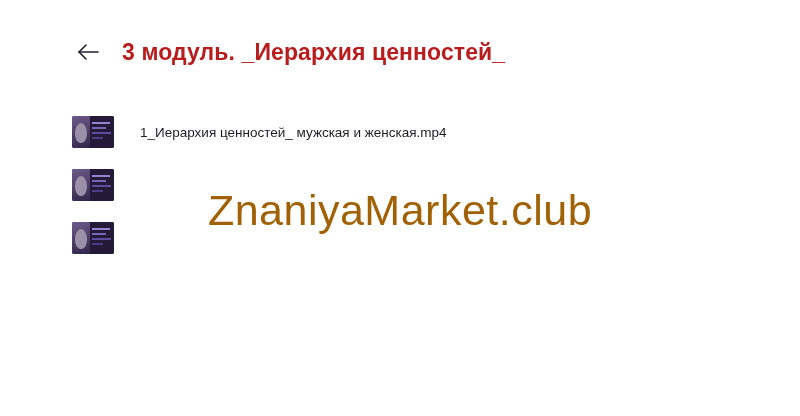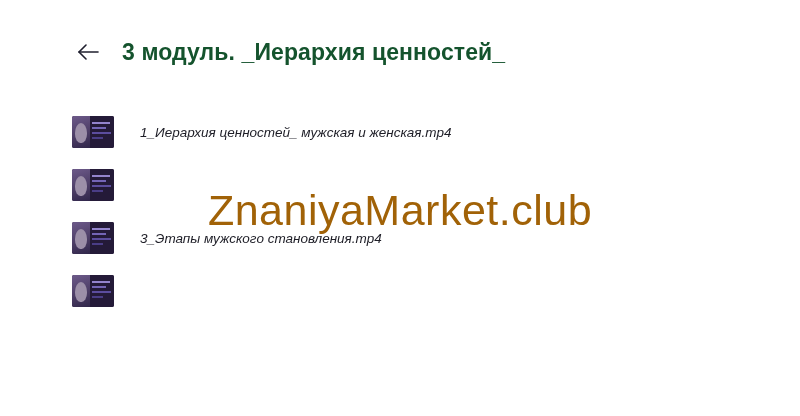--- a/index.html
+++ b/index.html
@@ -43,21 +43,21 @@
     border: none;
     padding: 0;
   }
   .back-button svg {
     display: block;
   }
   .page-title {
     margin-left: 14px;
     font-size: 23px;
     font-weight: bold;
-    color: #14532d;
+    color: #b91c1c;
     letter-spacing: 0.1px;
     white-space: nowrap;
   }
   
   .watermark {
     position: absolute;
     top: 186px;
     left: 0;
     width: 800px;
     text-align: center;
@@ -122,21 +122,20 @@
   }
   .thumb .l1 { top: 6px;  width: 18px; }
   .thumb .l2 { top: 11px; width: 14px; background: #8f7fe0; }
   .thumb .l3 { top: 16px; width: 19px; background: #6f5fc0; }
   .thumb .l4 { top: 21px; width: 11px; background: #574aa0; }
   .lesson-label {
     margin-left: 26px;
     font-size: 13.5px;
     color: #1d1d26;
     white-space: nowrap;
-    font-style: italic;
   }
 </style>
 </head>
 <body>
 
 <div class="page">
 
   <div class="header">
     <button class="back-button">
       <span>
@@ -171,32 +170,20 @@
         <div class="tb-right"></div>
         <div class="tb-left"></div>
         <div class="tb-face"></div>
         <div class="tb-line l1"></div>
         <div class="tb-line l2"></div>
         <div class="tb-line l3"></div>
         <div class="tb-line l4"></div>
       </div>
     </div>
 
-    <div class="lesson-item">
-      <div class="thumb">
-        <div class="tb-right"></div>
-        <div class="tb-left"></div>
-        <div class="tb-face"></div>
-        <div class="tb-line l1"></div>
-        <div class="tb-line l2"></div>
-        <div class="tb-line l3"></div>
-        <div class="tb-line l4"></div>
-      </div>
-      <div class="lesson-label">3_Этапы мужского становления.mp4</div>
-    </div>
 
     <div class="lesson-item">
       <div class="thumb">
         <div class="tb-right"></div>
         <div class="tb-left"></div>
         <div class="tb-face"></div>
         <div class="tb-line l1"></div>
         <div class="tb-line l2"></div>
         <div class="tb-line l3"></div>
         <div class="tb-line l4"></div>

